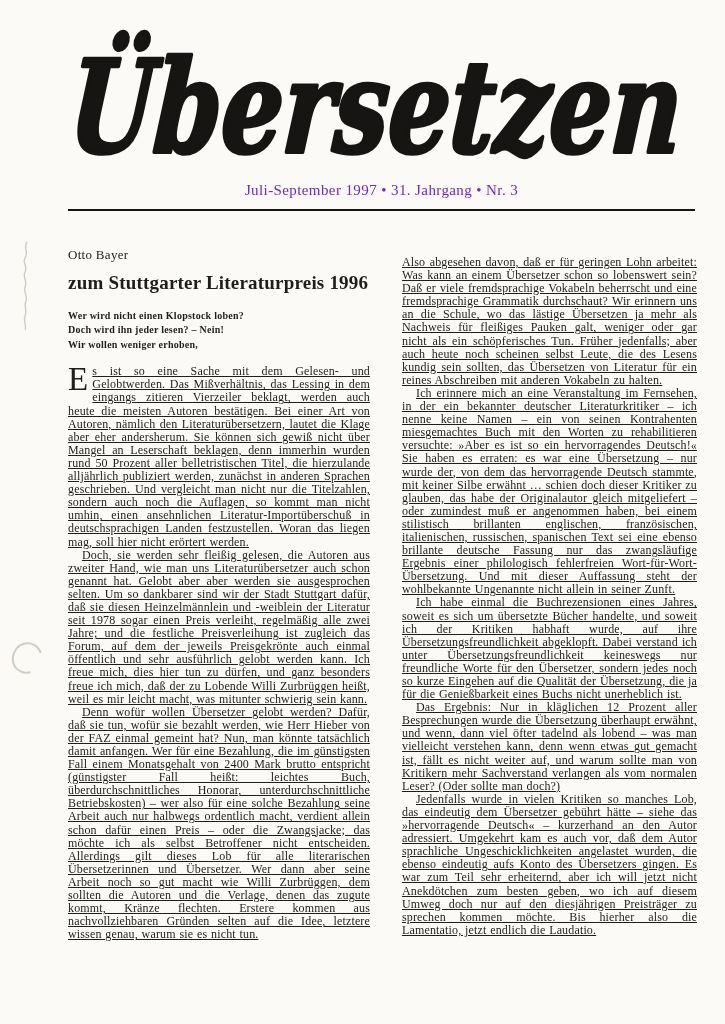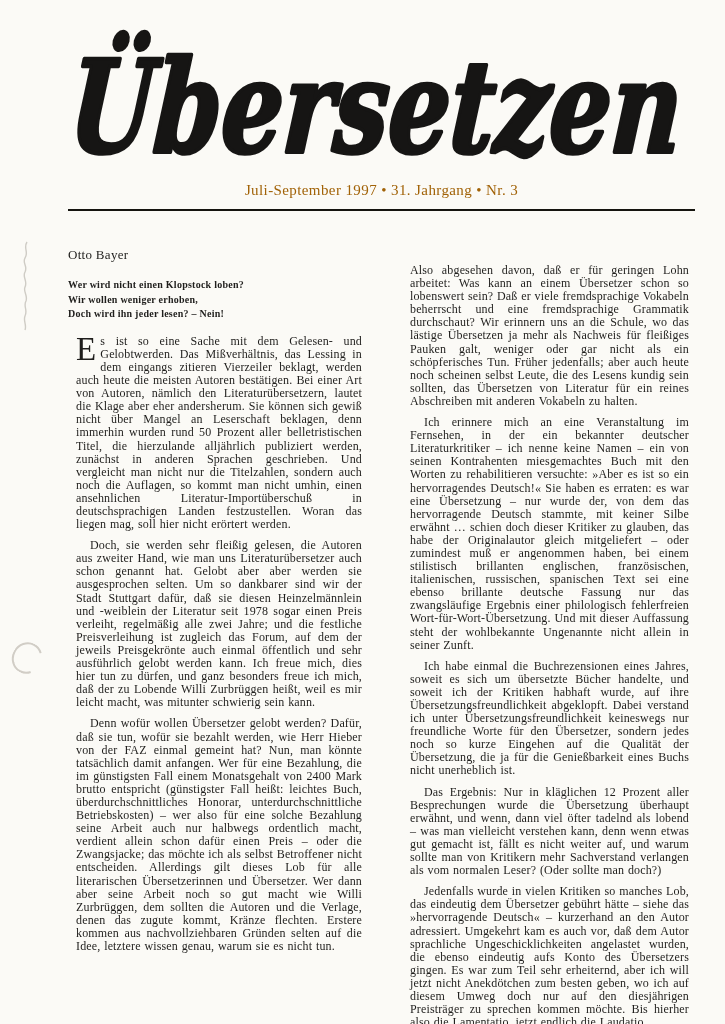--- a/index.html
+++ b/index.html
@@ -29,21 +29,21 @@
     stroke: #161514;
     stroke-width: 4px;
     stroke-linejoin: round;
   }
   .issue-line {
     text-align: center;
     width: 627px;
     margin: 4px 30px 0 68px;
     font-size: 15px;
     letter-spacing: 0.4px;
-    color: #a16207;
+    color: #6d28d9;
   }
   .rule {
     width: 627px;
     margin: 10px 30px 0 68px;
     border: 0;
     border-top: 2.2px solid #15140f;
   }
 
   
   .content {
@@ -67,26 +67,27 @@
 
   .epigraph { margin: 0 0 13px 0; }
   .verse-line {
     font-size: 10px;
     font-weight: bold;
     line-height: 14.6px;
     letter-spacing: 0.25px;
   }
 
   .body-par {
-    margin: 8px;
+    margin: 0;
     font-size: 12px;
     line-height: 13.1px;
     text-align: justify;
     letter-spacing: 0.15px;
     word-spacing: 0.6px;
+    text-decoration: underline;
   }
   .indent { text-indent: 14px; }
   .dropcap {
     float: left;
     font-size: 33px;
     line-height: 26px;
     padding: 1px 4px 0 0;
   }
 
   
@@ -124,26 +125,27 @@
   </header>
   <div class="issue-line">Juli-September 1997 • 31. Jahrgang • Nr. 3</div>
   <hr class="rule">
 
   <main class="content">
 
     <section class="col col-left">
       <div class="author">Otto Bayer</div>
 
       <h1 class="headline">
+        <span class="hl-line">zum Stuttgarter Literaturpreis 1996</span>
       </h1>
 
       <div class="epigraph">
         <div class="verse-line">Wer wird nicht einen Klopstock loben?</div>
+        <div class="verse-line">Doch wird ihn jeder lesen? – Nein!</div>
         <div class="verse-line">Wir wollen weniger erhoben,</div>
-        <div class="verse-line">Doch wird ihn jeder lesen? – Nein!</div>
       </div>
 
       <p class="body-par"><span class="dropcap">E</span><span>s ist so eine Sache mit dem Gelesen- und Gelobtwerden. Das Mißverhältnis, das Lessing in dem eingangs zitieren Vierzeiler beklagt, werden auch heute die meisten Autoren bestätigen. Bei einer Art von Autoren, nämlich den Literaturübersetzern, lautet die Klage aber eher andersherum. Sie können sich gewiß nicht über Mangel an Leserschaft beklagen, denn immerhin wurden rund 50 Prozent aller belletristischen Titel, die hierzulande alljährlich publiziert werden, zunächst in anderen Sprachen geschrieben. Und vergleicht man nicht nur die Titelzahlen, sondern auch noch die Auflagen, so kommt man nicht umhin, einen ansehnlichen Literatur-Importüberschuß in deutschsprachigen Landen festzustellen. Woran das liegen mag, soll hier nicht erörtert werden.</span></p>
 
       <p class="body-par indent">Doch, sie werden sehr fleißig gelesen, die Autoren aus zweiter Hand, wie man uns Literaturübersetzer auch schon genannt hat. Gelobt aber aber werden sie ausgesprochen selten. Um so dankbarer sind wir der Stadt Stuttgart dafür, daß sie diesen Heinzelmännlein und -weiblein der Literatur seit 1978 sogar einen Preis verleiht, regelmäßig alle zwei Jahre; und die festliche Preisverleihung ist zugleich das Forum, auf dem der jeweils Preisgekrönte auch einmal öffentlich und sehr ausführlich gelobt werden kann. Ich freue mich, dies hier tun zu dürfen, und ganz besonders freue ich mich, daß der zu Lobende Willi Zurbrüggen heißt, weil es mir leicht macht, was mitunter schwierig sein kann.</p>
 
       <p class="body-par indent">Denn wofür wollen Übersetzer gelobt werden? Dafür, daß sie tun, wofür sie bezahlt werden, wie Herr Hieber von der FAZ einmal gemeint hat? Nun, man könnte tatsächlich damit anfangen. Wer für eine Bezahlung, die im günstigsten Fall einem Monatsgehalt von 2400 Mark brutto entspricht (günstigster Fall heißt: leichtes Buch, überdurchschnittliches Honorar, unterdurchschnittliche Betriebskosten) – wer also für eine solche Bezahlung seine Arbeit auch nur halbwegs ordentlich macht, verdient allein schon dafür einen Preis – oder die Zwangsjacke; das möchte ich als selbst Betroffener nicht entscheiden. Allerdings gilt dieses Lob für alle literarischen Übersetzerinnen und Übersetzer. Wer dann aber seine Arbeit noch so gut macht wie Willi Zurbrüggen, dem sollten die Autoren und die Verlage, denen das zugute kommt, Kränze flechten. Erstere kommen aus nachvollziehbaren Gründen selten auf die Idee, letztere wissen genau, warum sie es nicht tun.</p>
     </section>
 
     <section class="col col-right">

